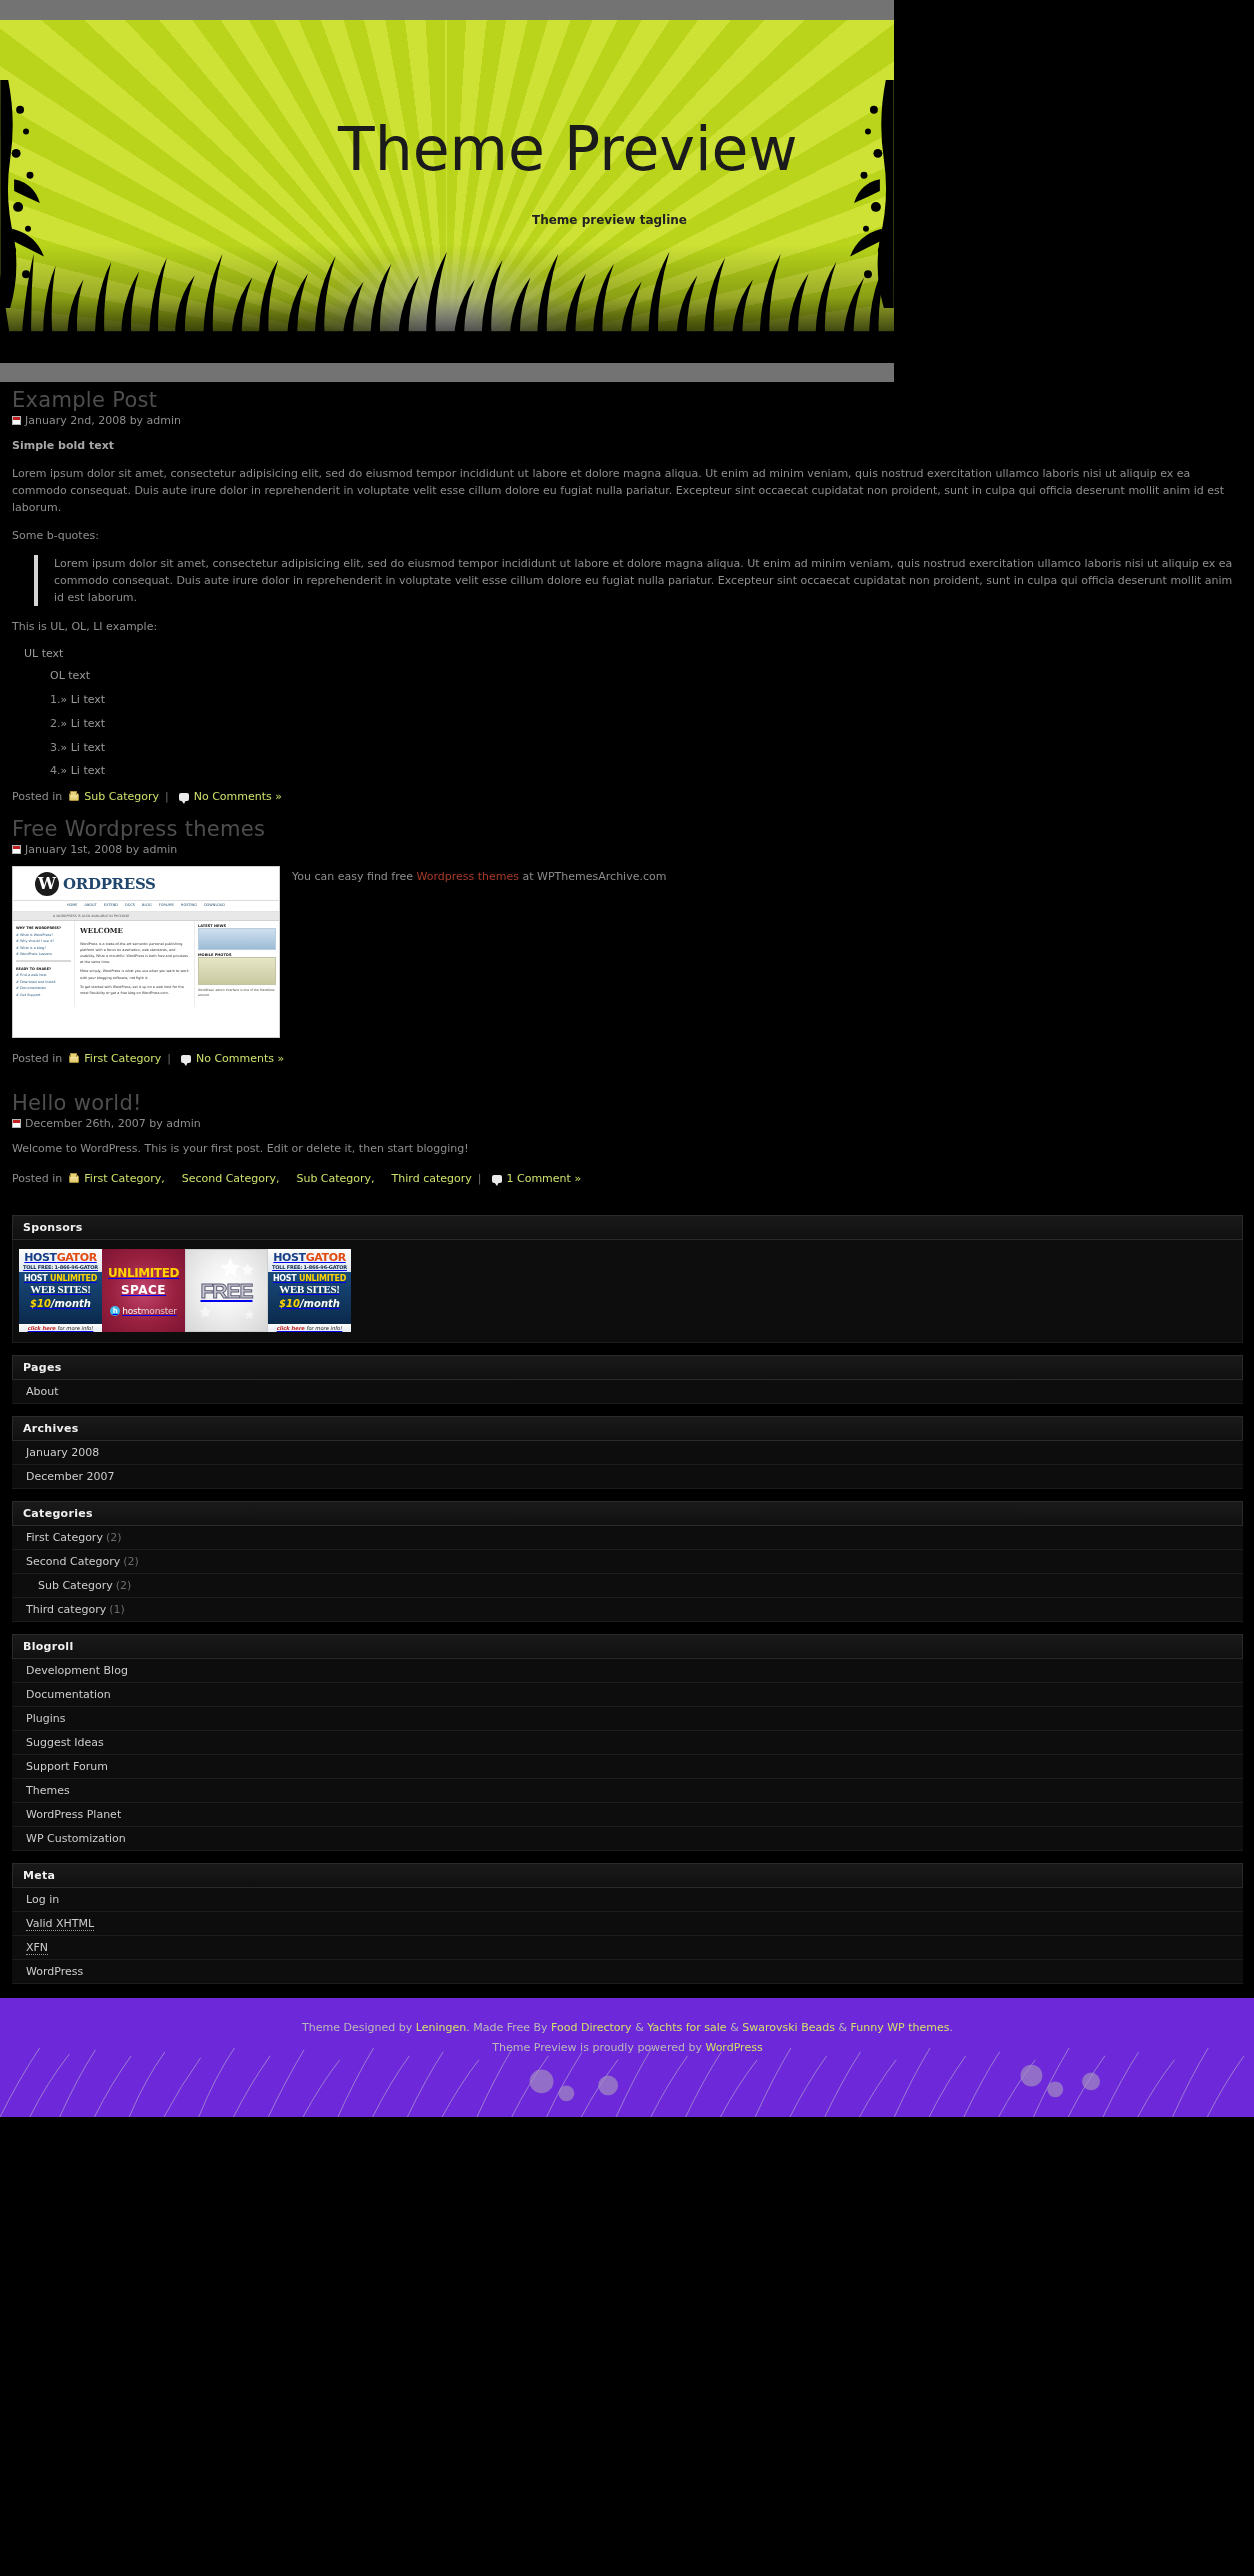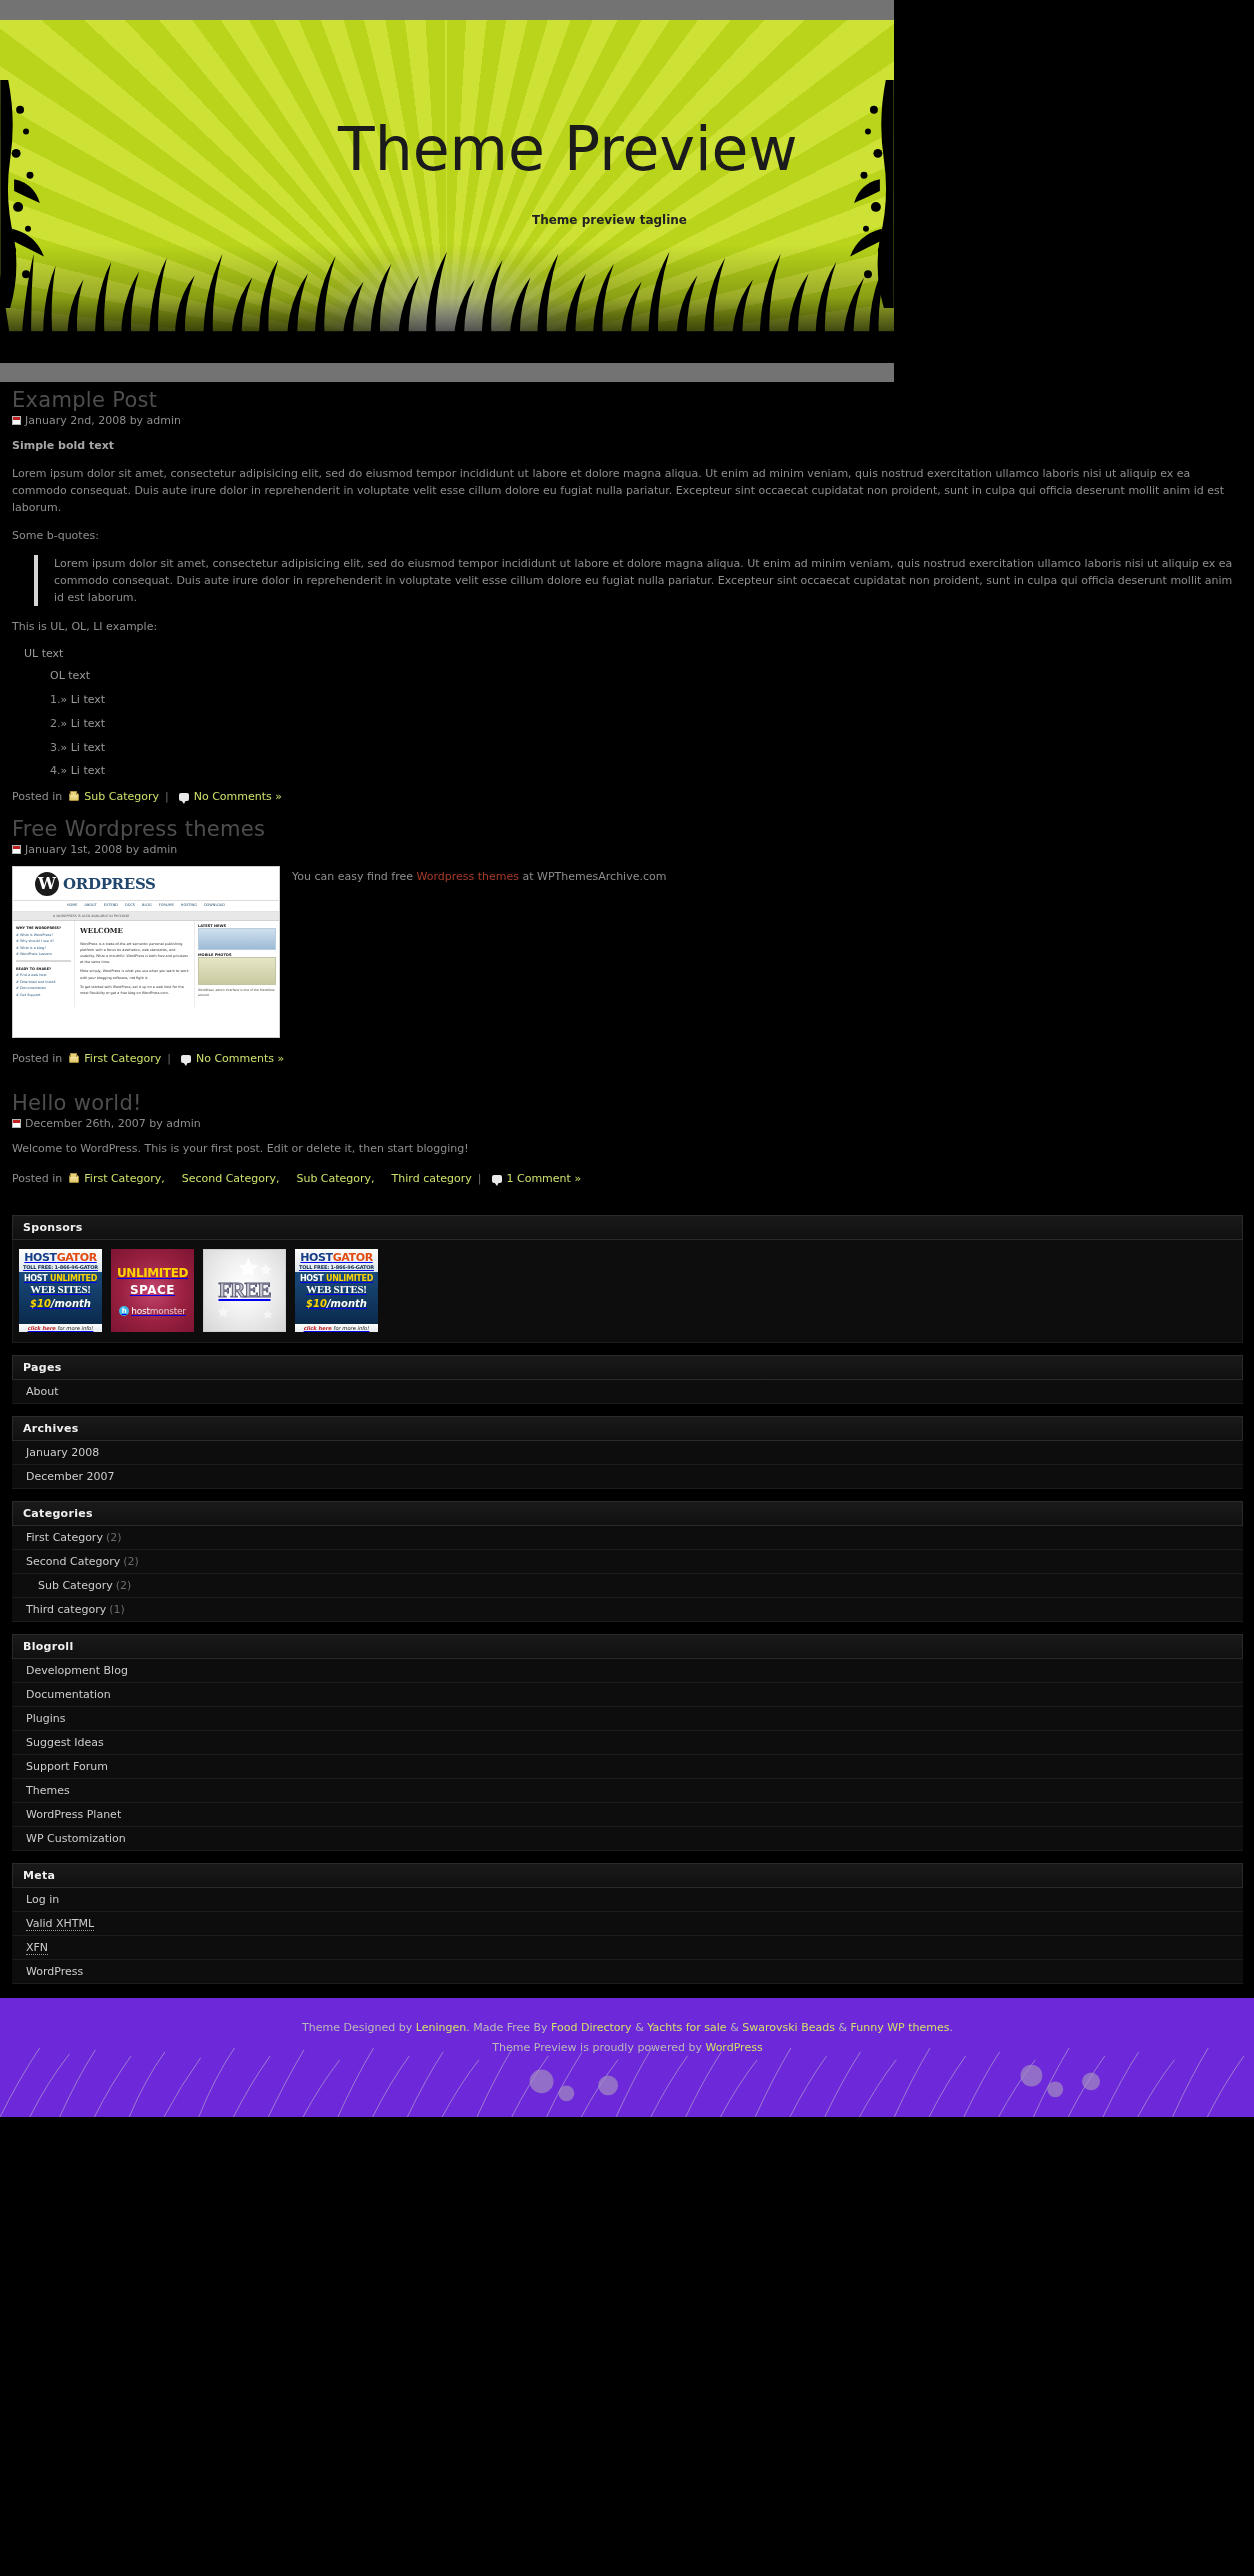--- a/index.html
+++ b/index.html
@@ -200,21 +200,21 @@
     padding:5px 10px 5px 14px;
     font-size:11px;
   }
   .widget-list li a { color:#cdcdcd; text-decoration:none; }
   .widget-list li.indent { padding-left:26px; }
   .widget-list li .count { color:#6b6b6b; margin-left:3px; }
   .abbr-dot { border-bottom:1px dotted #9a9a9a; }
   a.underline-link { text-decoration:underline; }
 
   
-  .sponsor-row { display:flex; gap:9px; padding:9px 6px 10px 6px; background:#0d0d0d; border:1px solid #1c1c1c; border-top:none; }
+  .sponsor-row { display:flex; padding:9px 6px 10px 6px; background:#0d0d0d; border:1px solid #1c1c1c; border-top:none; }
   .banner { width:83px; height:83px; flex:0 0 auto; overflow:hidden; position:relative; }
   .bn-hostgator { background:#0c2d4e; display:flex; flex-direction:column; }
   .hg-top { background:linear-gradient(#fdfdfd,#dfe7ee); padding:3px 2px 2px 2px; text-align:center; }
   .hg-name { font-size:11px; font-weight:bold; line-height:1; letter-spacing:-0.4px; }
   .hg-host { color:#173e86; }
   .hg-gator { color:#e24a10; }
   .hg-toll { font-size:5px; font-weight:bold; color:#102a52; margin-top:1px; letter-spacing:-0.2px; }
   .hg-mid { flex:1; background:linear-gradient(#194a7c,#0b2a4c); text-align:center; padding-top:3px; }
   .hg-l1 { font-size:8px; font-weight:bold; color:#fff; line-height:1.05; letter-spacing:-0.3px; }
   .hg-l1 b { color:#ffd400; }
@@ -237,21 +237,21 @@
 
   .bn-free {
     background:radial-gradient(ellipse at 50% 45%, #ffffff 0%, #f2f2f2 40%, #d6d6d6 100%);
     display:flex; align-items:center; justify-content:center;
     border:1px solid #cfcfcf;
   }
   .free-word {
     font-size:21px; font-weight:bold; letter-spacing:-1px;
     color:#c9c9cf;
     -webkit-text-stroke:1px #5b5b78;
-    font-family:Liberation Serif, serif;
+    font-family:Liberation Sans, sans-serif;
   }
 
   
   .footer {
     margin-top:14px;
     position:relative;
     height:119px;
     background:#6d28d9;
     overflow:hidden;
     text-align:center;

